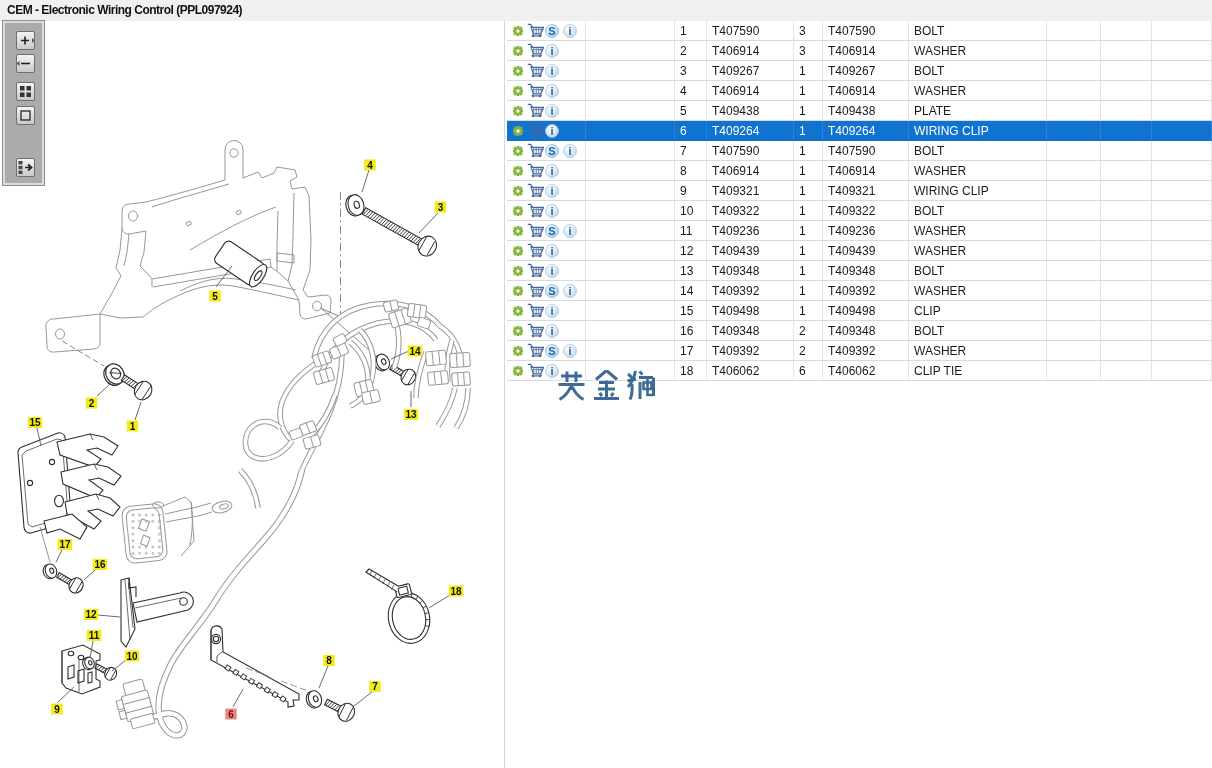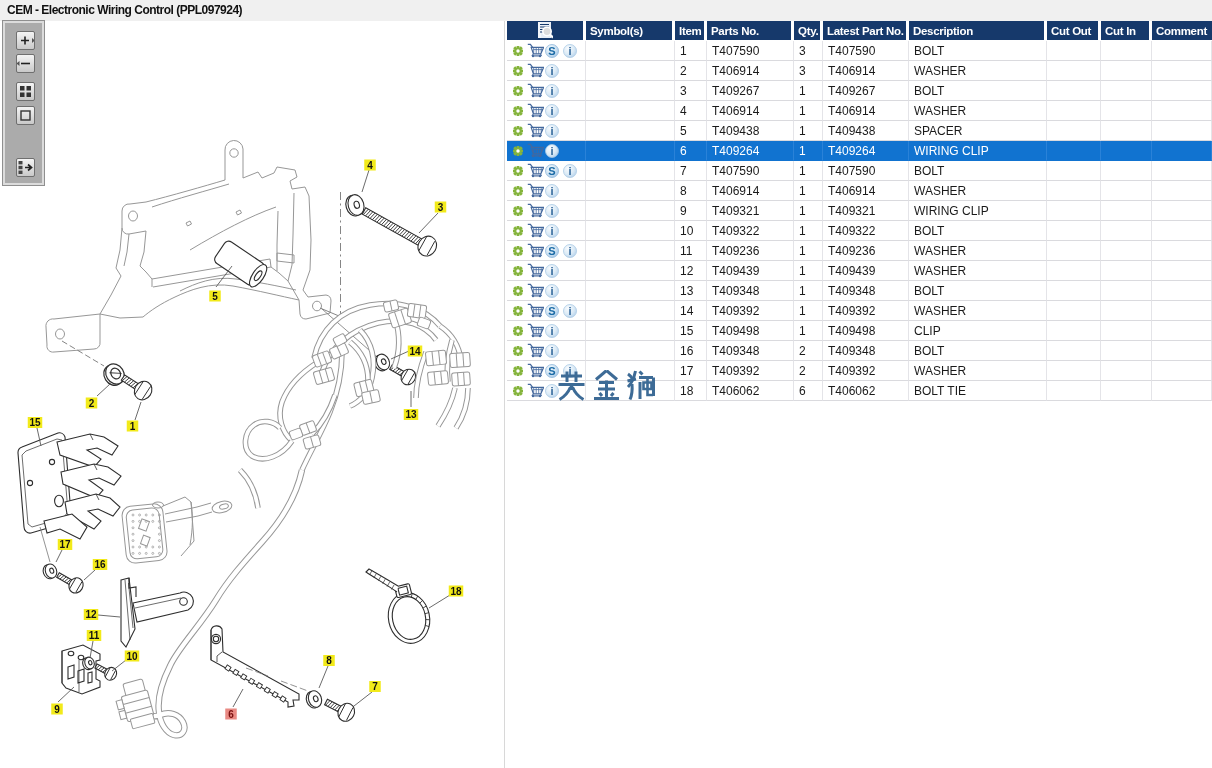--- a/index.html
+++ b/index.html
@@ -130,34 +130,20 @@
       <col style="width:32px">
       <col style="width:87px">
   <col style="width:29px">
       <col style="width:86px">
       <col style="width:138px">
       <col style="width:54px">
   <col style="width:51px">
       <col style="width:60px">
 </colgroup>
 <tbody>
-      <tr>
-  <th style="text-align:center;padding:0"><svg class="ic" width="16" height="17" viewBox="0 0 16 17">
-            <use href="#hdricon"></use>
-          </svg></th>
-  <th>Symbol(s)</th>
-        <th>Item</th>
-        <th>Parts No.</th>
-        <th>Qty.</th>
-        <th>Latest Part No.</th>
-  <th>Description</th>
-        <th>Cut Out</th>
-        <th>Cut In</th>
-        <th class="last">Comment</th>
-</tr>
 <tr>
         <td class="icons"><svg class="ic" width="10" height="10" style="margin-left:6px">
             <use href="#gear"></use>
           </svg><svg class="ic" width="17" height="15" style="margin-left:4px">
             <use href="#cart"></use>
           </svg><svg class="ic" width="14" height="14" style="margin-left:1px">
             <use href="#sball"></use>
           </svg><svg class="ic" width="14" height="14" style="margin-left:4px">
             <use href="#iball"></use>
           </svg></td>
@@ -231,21 +217,21 @@
           </svg><svg class="ic" width="17" height="15" style="margin-left:4px">
             <use href="#cart"></use>
           </svg><svg class="ic" width="14" height="14" style="margin-left:1px">
             <use href="#iball"></use>
           </svg></td>
         <td></td>
         <td>5</td>
         <td>T409438</td>
         <td>1</td>
         <td>T409438</td>
-        <td>SPACER</td>
+        <td>PLATE</td>
         <td></td>
         <td></td>
         <td></td>
       </tr>
 <tr class="sel">
         <td class="icons"><svg class="ic" width="10" height="10" style="margin-left:6px">
             <use href="#gear"></use>
           </svg><svg class="ic" width="17" height="15" style="margin-left:4px">
             <use href="#cart"></use>
           </svg><svg class="ic" width="14" height="14" style="margin-left:1px">
@@ -473,21 +459,21 @@
           </svg><svg class="ic" width="17" height="15" style="margin-left:4px">
             <use href="#cart"></use>
           </svg><svg class="ic" width="14" height="14" style="margin-left:1px">
             <use href="#iball"></use>
           </svg></td>
         <td></td>
         <td>18</td>
         <td>T406062</td>
         <td>6</td>
         <td>T406062</td>
-        <td>BOLT TIE</td>
+        <td>CLIP TIE</td>
         <td></td>
         <td></td>
         <td></td>
       </tr>
 </tbody>
   </table>
 
 <svg id="wm2" width="110" height="32" viewBox="0 0 110 32" style="position:absolute;left:558px;top:370px;z-index:5">
 <g stroke="#3d6b96" fill="none">
 

